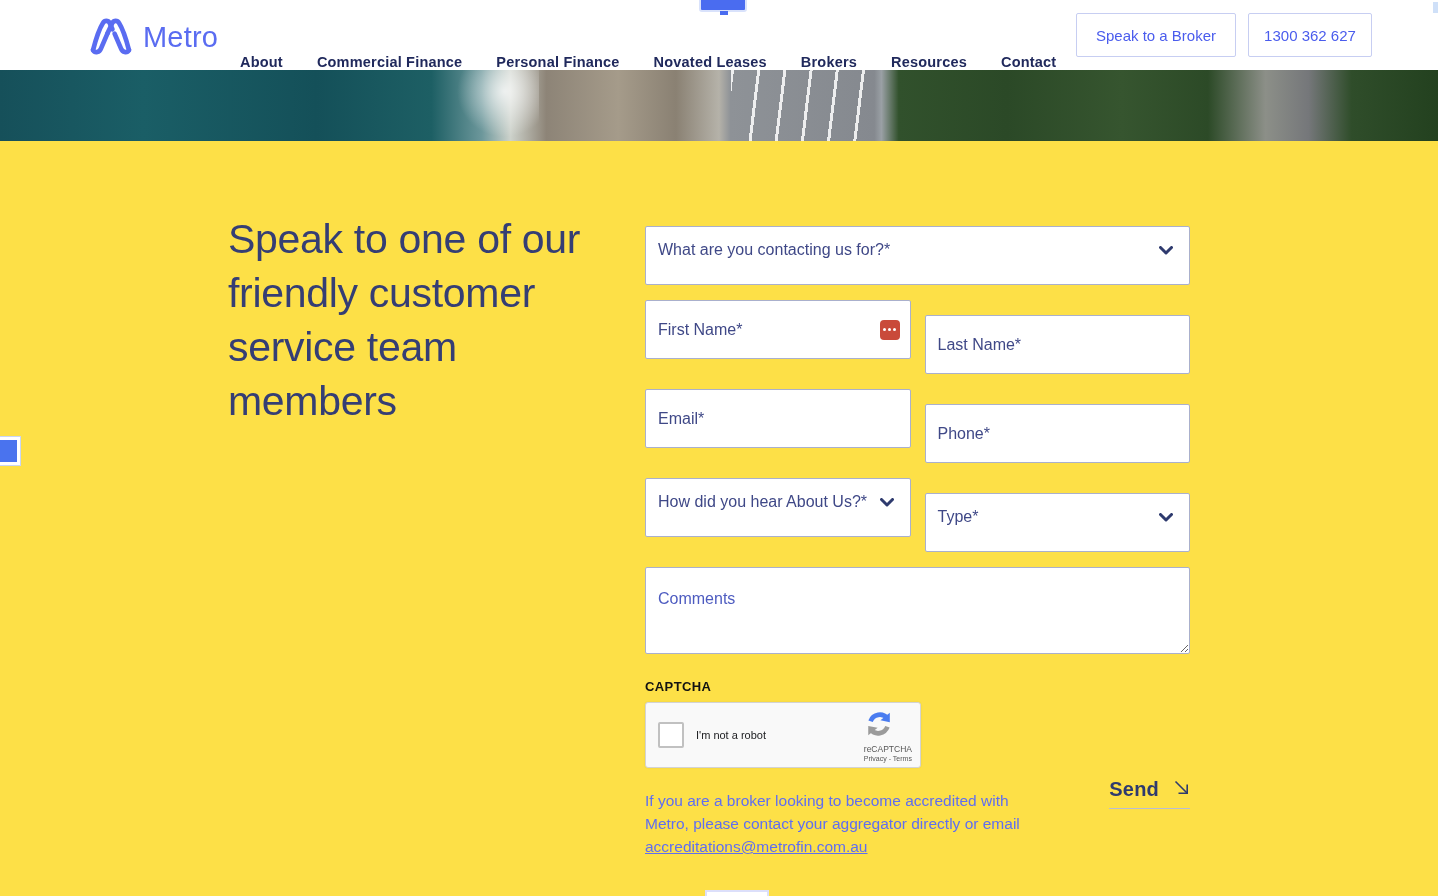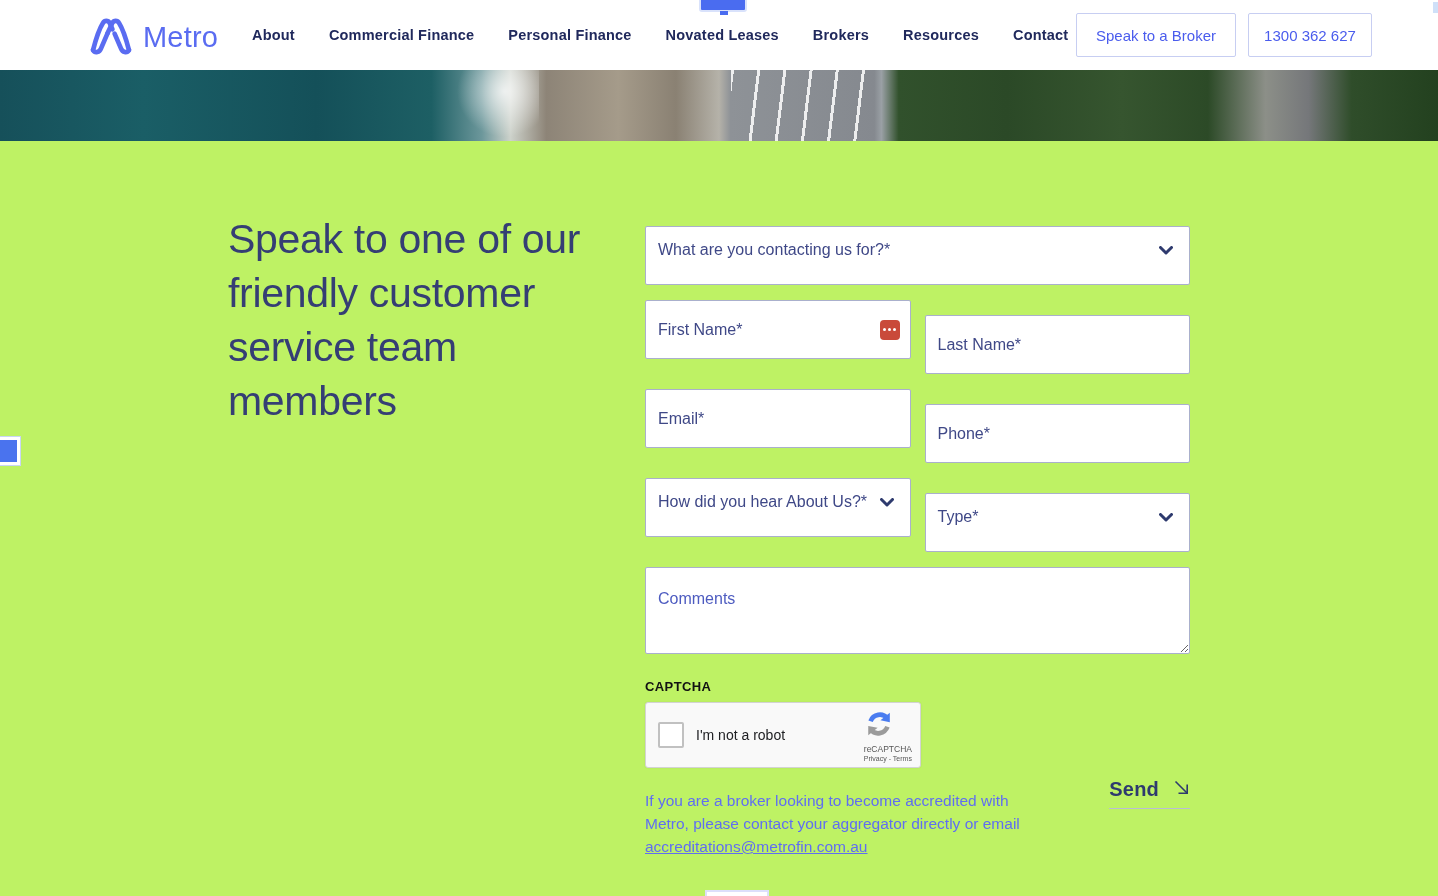--- a/index.html
+++ b/index.html
@@ -1,23 +1,23 @@
 <!DOCTYPE html>
 <html><head>
 <meta charset="utf-8">
 <style>
   * { margin:0; padding:0; box-sizing:border-box; }
   html,body { width:1438px; height:896px; background:#ffffff; font-family:"Liberation Sans", sans-serif; }
-  .page { position:relative; width:1438px; height:896px; background:#bef264; overflow:hidden; }
+  .page { position:relative; width:1438px; height:896px; background:#fde047; overflow:hidden; }
 
   
   .header { position:absolute; top:0; left:0; width:100%; height:70px; background:#fff; z-index:5; }
   .logo { position:absolute; left:88px; top:14px; display:flex; align-items:center; gap:9px; cursor:pointer; }
   .logo-text { font-size:29px; color:#5a6cf1; font-weight:500; letter-spacing:0.2px; }
-  .nav { position:absolute; left:252px; top:0; height:70px; display:flex; align-items:center; gap:34px; }
+  .nav { position:absolute; left:240px; top:0; height:70px; display:flex; align-items:flex-end; gap:34px; }
   .nav-item { font-size:14.5px; font-weight:700; color:#20295c; letter-spacing:0.2px; cursor:pointer; white-space:nowrap; }
   .hdr-btn { position:absolute; top:13px; height:44px; display:flex; align-items:center; justify-content:center;
              border:1px solid #c7cef2; border-radius:2px; color:#4a5ced; font-size:15px; font-weight:500;
              background:#fff; cursor:pointer; }
   .btn-broker { left:1076px; width:160px; }
   .btn-phone  { left:1248px; width:124px; }
 
   
   .hero { position:absolute; top:70px; left:0; width:1438px; height:71px;
     background:linear-gradient(90deg,
@@ -56,21 +56,21 @@
               resize:both; padding:22px 12px; font-family:"Liberation Sans", sans-serif; font-size:16px;
               color:#3f4887; outline:none; }
   .comments::placeholder { color:#4d5bc0; opacity:1; }
 
   .captcha-label { margin-top:21px; font-size:13px; font-weight:700; color:#121212; letter-spacing:0.4px; }
 
   .recaptcha { margin-top:8px; width:276px; height:66px; background:#f9f9f9; border:1px solid #d3d3d3;
                border-radius:3px; box-shadow:0 0 2px rgba(0,0,0,0.08); display:flex; align-items:center; }
   .rc-checkbox { width:26px; height:26px; background:#fff; border:2px solid #c1c1c1; border-radius:2px;
                  margin-left:12px; cursor:pointer; }
-  .rc-label { margin-left:12px; font-size:14px; color:#202124; }
+  .rc-label { margin-left:12px; font-size:11px; color:#202124; }
   .rc-brand { margin-left:auto; margin-right:8px; display:flex; flex-direction:column; align-items:flex-start; }
   .rc-name { font-size:8.5px; color:#555; margin-top:1px; }
   .rc-links { font-size:7px; color:#555; margin-top:1px; }
 
   .broker-note { margin-top:21px; width:396px; font-size:15.5px; line-height:23px; color:#5f6ef2; }
   .broker-note a { color:#5f6ef2; text-decoration:underline; cursor:pointer; }
 
   .send-btn { position:absolute; right:0; top:552px; display:flex; align-items:center; gap:14px;
               padding-bottom:7px; border-bottom:1px solid #b9bdd6; cursor:pointer; }
   .send-label { font-size:20px; font-weight:600; color:#2e3a6e; letter-spacing:0.2px;text-align:right; }

